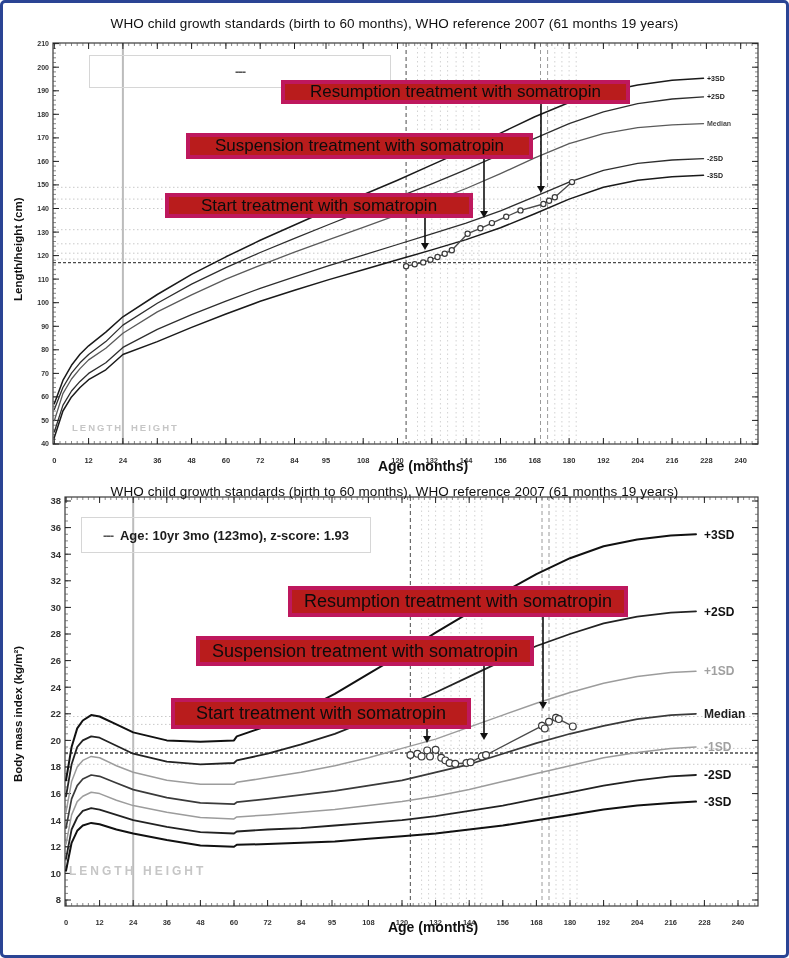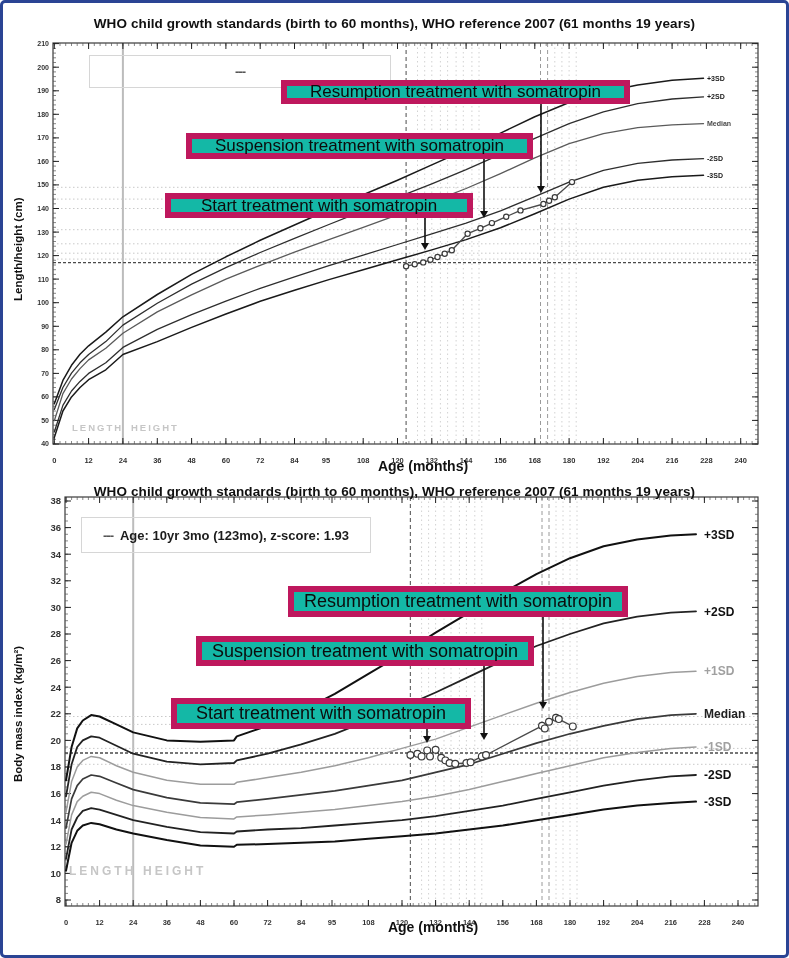--- a/index.html
+++ b/index.html
@@ -2,29 +2,29 @@
 <html><head>
 <meta charset="utf-8">
 <style>
   html,body{margin:0;padding:0;background:#fff;}
   body{width:789px;height:958px;position:relative;overflow:hidden;
        font-family:"Liberation Sans",sans-serif;}
   .page{position:absolute;inset:0;box-sizing:border-box;background:#fff;
         border:3px solid #2a4494;border-radius:5px;}
   #plot-svg{position:absolute;left:0;top:0;}
   .title{position:absolute;left:0;right:0;text-align:center;
-         font-size:13.5px;font-weight:700;color:#101010;letter-spacing:.1px;}
+         font-size:13.5px;font-weight:400;color:#101010;letter-spacing:.1px;}
   #c1-title{top:13px;} #c2-title{top:481px;}
   .legend{position:absolute;border:1px solid #d6d6d6;background:transparent;
           display:flex;align-items:center;justify-content:center;gap:7px;
           font-weight:700;font-size:13px;color:#1c1c1c;white-space:nowrap;}
   #c1-legend{left:86px;top:52px;width:300px;height:31px;}
   #c2-legend{left:78px;top:514px;width:288px;height:34px;}
   .legend .dash{color:#555;letter-spacing:-1px;}
-  .ann{position:absolute;background:#14b8a6;border:6px solid #be185d;
+  .ann{position:absolute;background:#b91c1c;border:4px solid #be185d;
        display:flex;align-items:center;justify-content:center;
        color:#0c0c0c;white-space:nowrap;box-sizing:border-box;}
   .c1ann{font-size:17px;} .c2ann{font-size:18px;}
   .xlabel{position:absolute;font-weight:700;font-size:14px;color:#101010;text-align:center;}
   #c1-xlabel{left:60px;width:720px;top:455px;}
   #c2-xlabel{left:60px;width:740px;top:916px;}
   .vlabel{position:absolute;font-weight:700;font-size:11.5px;color:#101010;
           transform:rotate(-90deg);transform-origin:0 0;white-space:nowrap;}
   #c1-ylabel{left:9px;top:298px;}
   #c2-ylabel{left:9px;top:779px;}

